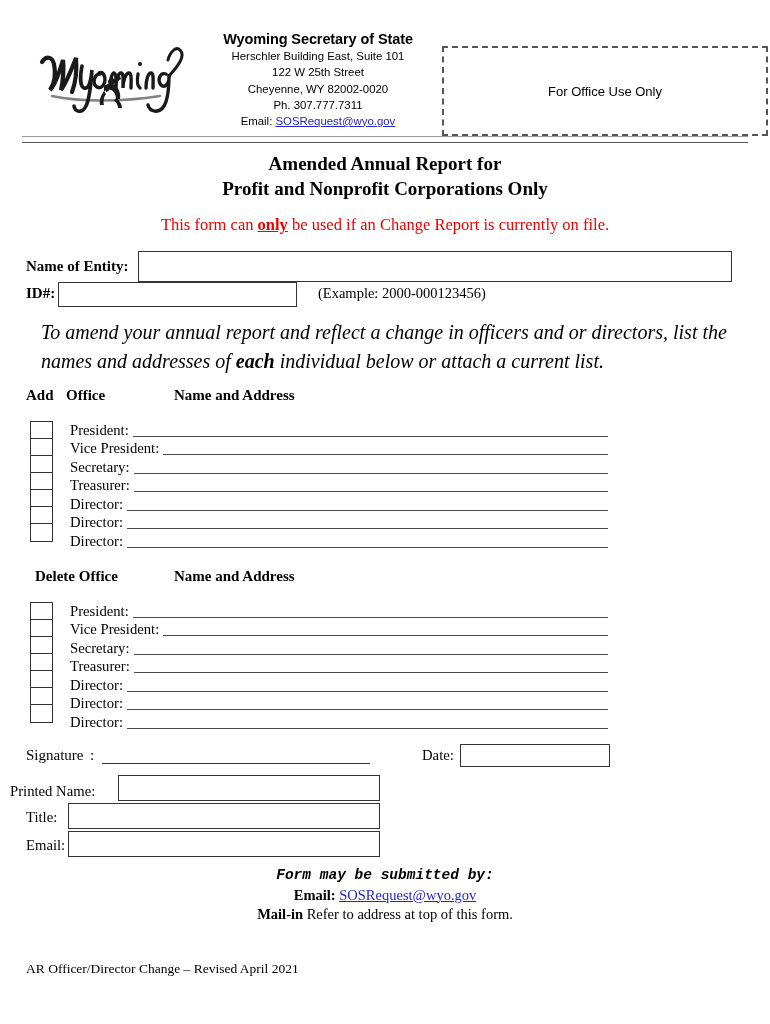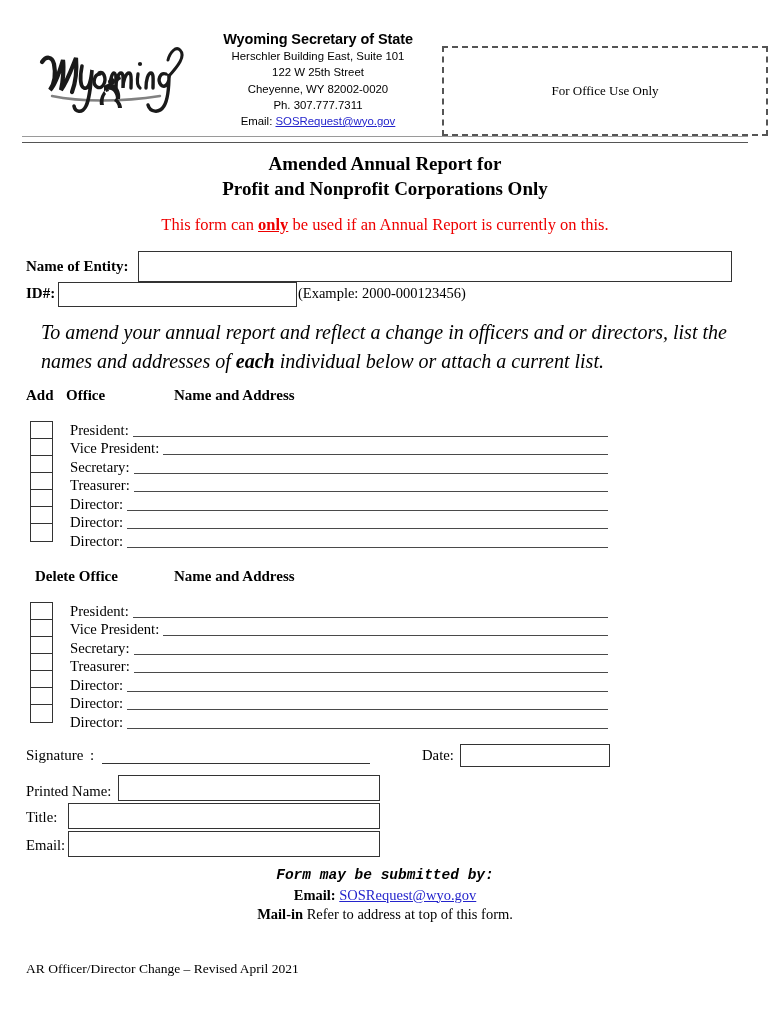--- a/index.html
+++ b/index.html
@@ -68,21 +68,21 @@
 
   .office-box {
     position: absolute;
     left: 420px; top: 24px;
     width: 322px;
     height: 86px;
     border: 2px dashed #555555;
     display: flex;
     align-items: center;
     justify-content: center;
-    font-family: Liberation Serif, serif;
+    font-family: Liberation Sans, sans-serif;
     font-size: 13px;
     text-align: center;
   }
 
   
   .rule-double {
     position: absolute;
     left: 22px; top: 136px;
     width: 726px;
     height: 5px;
@@ -139,20 +139,21 @@
     position: absolute;
     left: 58px; top: 282px;
     width: 237px; height: 23px;
     border: 1.6px solid #333333;
     background: #ffffff;
   }
   .id-example {
     position: absolute;
     left: 298px; top: 285px;
     font-size: 14.5px;
+    padding-left: 20px;
   }
 
   .instruction {
     position: absolute;
     left: 41px; top: 318px;
     width: 710px;
     font-size: 20px;
     font-style: italic;
     line-height: 1.45;
   }
@@ -238,21 +239,21 @@
   .box-date {
     position: absolute;
     left: 460px; top: 744px;
     width: 148px; height: 21px;
     border: 1.6px solid #333333;
     background: #ffffff;
   }
 
   .lbl-printed {
     position: absolute;
-    left: 26px; top: 783px;
+    left: 10px; top: 783px;
     font-size: 14.7px;
   }
   .box-printed {
     position: absolute;
     left: 118px; top: 775px;
     width: 260px; height: 24px;
     border: 1.6px solid #333333;
     background: #ffffff;
   }
   .lbl-title {
@@ -365,21 +366,21 @@
     </div>
   </div>
 
   <div class="rule-double"></div>
 
   <div class="title-block">
     <div class="title-line">Amended Annual Report for</div>
     <div class="title-line">Profit and Nonprofit Corporations Only</div>
   </div>
 
-  <div class="warning"><span>This form can </span><b class="only">only</b><span> be used if an Annual Report is currently on this.</span></div>
+  <div class="warning"><span>This form can </span><b class="only">only</b><span> be used if an Change Report is currently on file.</span></div>
 
   <div class="lbl-entity">Name of Entity:</div>
   <div class="box-entity"></div>
 
   <div class="lbl-id">ID#:</div>
   <div class="box-id"></div>
   <div class="id-example">(Example: 2000-000123456)</div>
 
   <div class="instruction"><span>To amend your annual report and reflect a change in officers and or directors, list the names and addresses of </span><b>each</b><span> individual below or attach a current list.</span></div>
 

